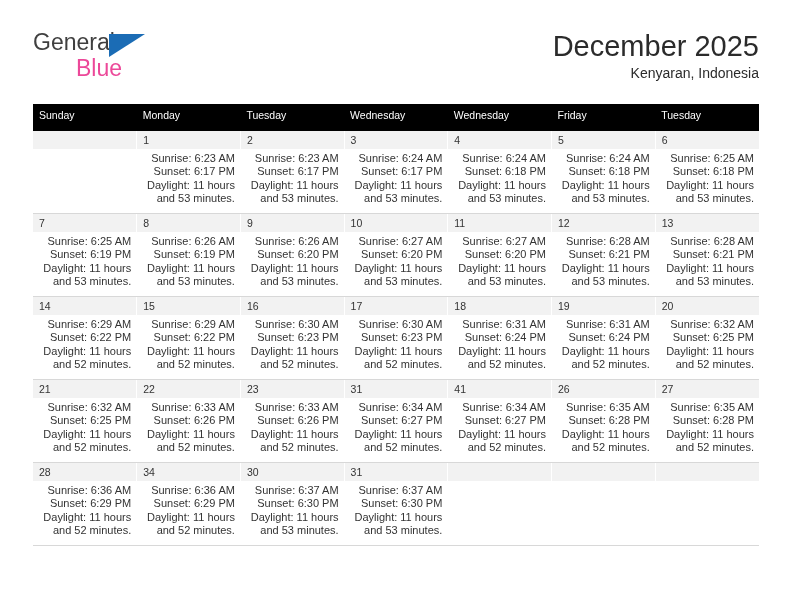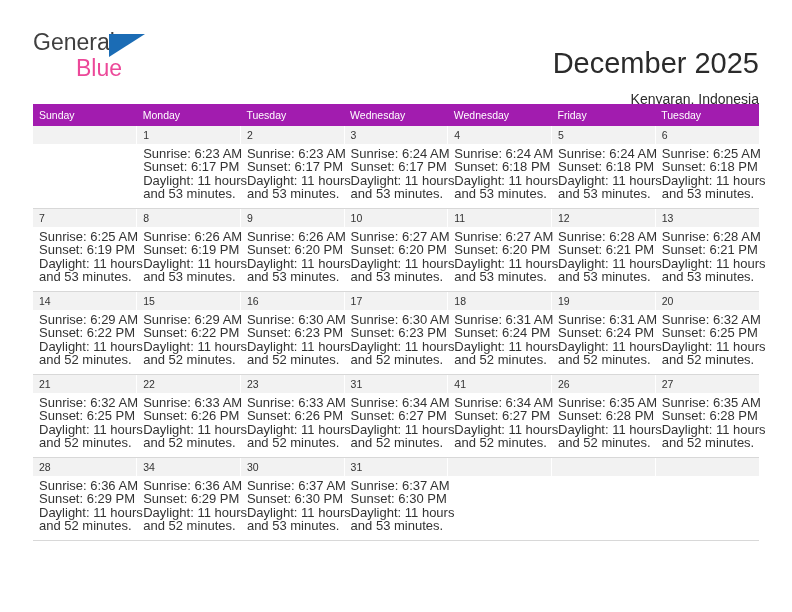--- a/index.html
+++ b/index.html
@@ -60,54 +60,53 @@
     top: 26px;
     font-size: 23px;
     line-height: 28px;
     color: #ec4899;
     white-space: nowrap;
   }
 
   .titles {
     position: absolute;
     right: 0;
-    top: 17px;
+    top: 0;
     text-align: right;
   }
   .cal-title {
     font-size: 29px;
     line-height: 36px;
     color: #2b2b2b;
     font-weight: normal;
     white-space: nowrap;
   }
   .cal-subtitle {
-    margin-top: 9px;
     font-size: 14px;
     line-height: 18px;
     color: #2b2b2b;
     white-space: nowrap;
   }
 
   
   .calendar {
     position: absolute;
     left: 33px;
     top: 104px;
     width: 726px;
     border-collapse: collapse;
     table-layout: fixed;
   }
   .calendar th {
-    background: #a21caf;
+    background: #000000;
     color: #ffffff;
     font-size: 10.5px;
     font-weight: normal;
     text-align: left;
-    padding: 5px 0 5px 6px;
+    padding: 5px 0 10px 6px;
     height: 12px;
     border: none;
   }
   .calendar td {
     vertical-align: top;
     padding: 0;
     border-right: 1px solid #ffffff;
     border-bottom: 1px solid #d8d8d8;
     height: 82px;
     width: 103.7px;
@@ -119,23 +118,24 @@
     height: 16px;
     line-height: 16px;
     padding: 1px 0 1px 6px;
     font-size: 10.5px;
     color: #333333;
     background: #f2f2f2;
   }
   td.empty .daynum-bar { background: #f2f2f2; }
   .cell-lines {
     padding: 3px 5px 0 6px;
-    font-size: 13px;
+    font-size: 11px;
     line-height: 13.4px;
     color: #333333;
+    text-align: right;
   }
   .cell-lines div { white-space: nowrap; }
 </style>
 </head>
 <body>
 
 <div class="page">
 
   <div class="header">
 

